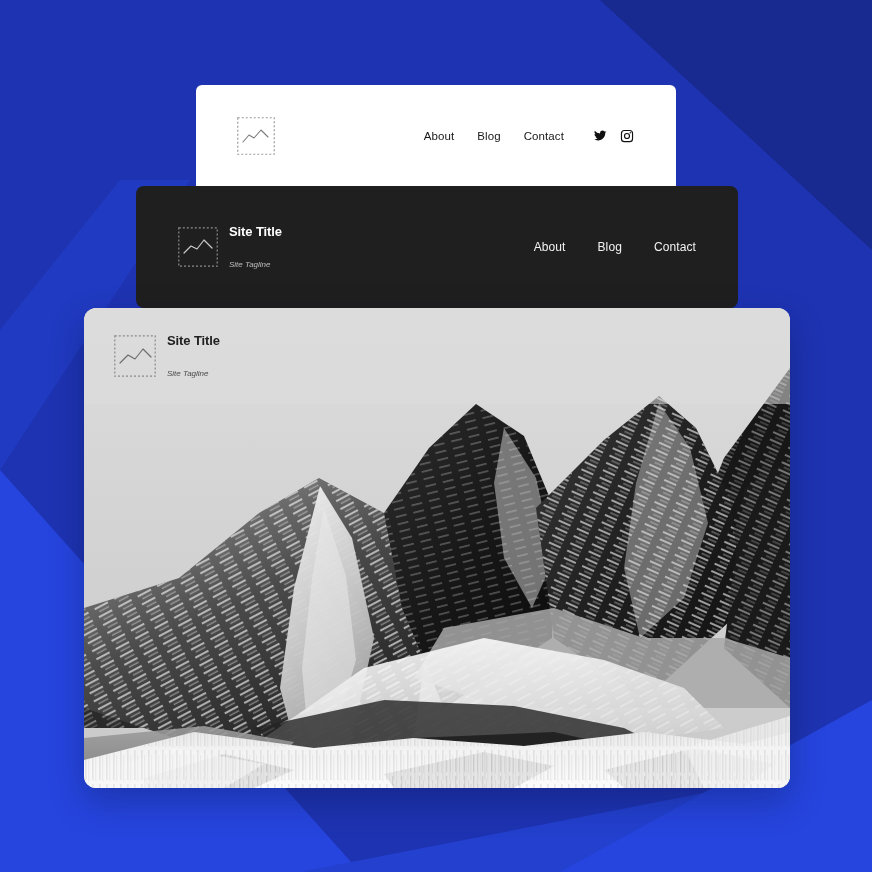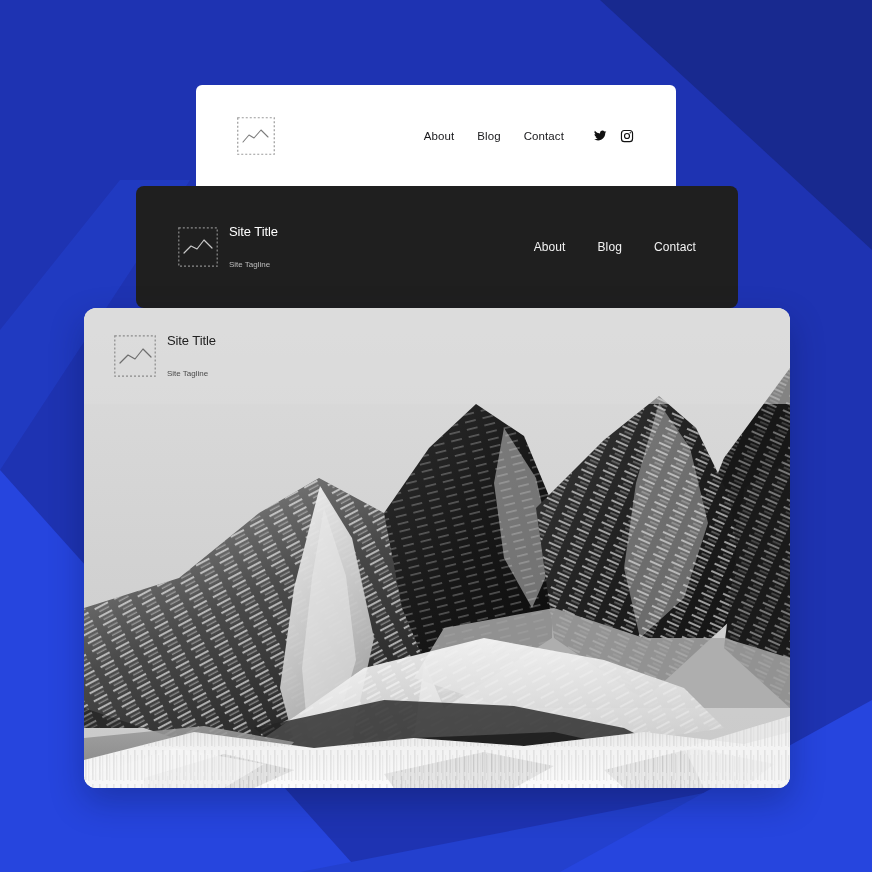--- a/index.html
+++ b/index.html
@@ -57,22 +57,22 @@
   }
 
   
   .brand { display:flex; align-items:center; }
   .logo-box {
     width:38px; height:38px; flex:0 0 38px;
     display:flex; align-items:center; justify-content:center;
   }
   .logo-box svg { display:block; }
   .brand-text { margin-left:11px; display:flex; flex-direction:column; justify-content:center; }
-  .site-title { font-size:13px; font-weight:normal; letter-spacing:-0.1px; line-height:1.25; }
-  .site-tagline { font-size:8px; line-height:1.3; margin-top:20px; }
+  .site-title { font-size:13px; font-weight:bold; letter-spacing:-0.1px; line-height:1.25; }
+  .site-tagline { font-size:8px; font-style:italic; line-height:1.3; margin-top:20px; }
 
   #card-dark  .site-title   { color:#FFFFFF; }
   #card-dark  .site-tagline { color:#BDBDBD; }
   #card-photo .site-title   { color:#212121; font-size:13px; }
   #card-photo .site-tagline { color:#4A4A4A; }
 
   
   #card-white .logo-box { width:38px; height:38px; flex:0 0 38px; }
   #card-dark  .logo-box { width:40px; height:40px; flex:0 0 40px; }
   #card-photo .logo-box { width:42px; height:42px; flex:0 0 42px; }

